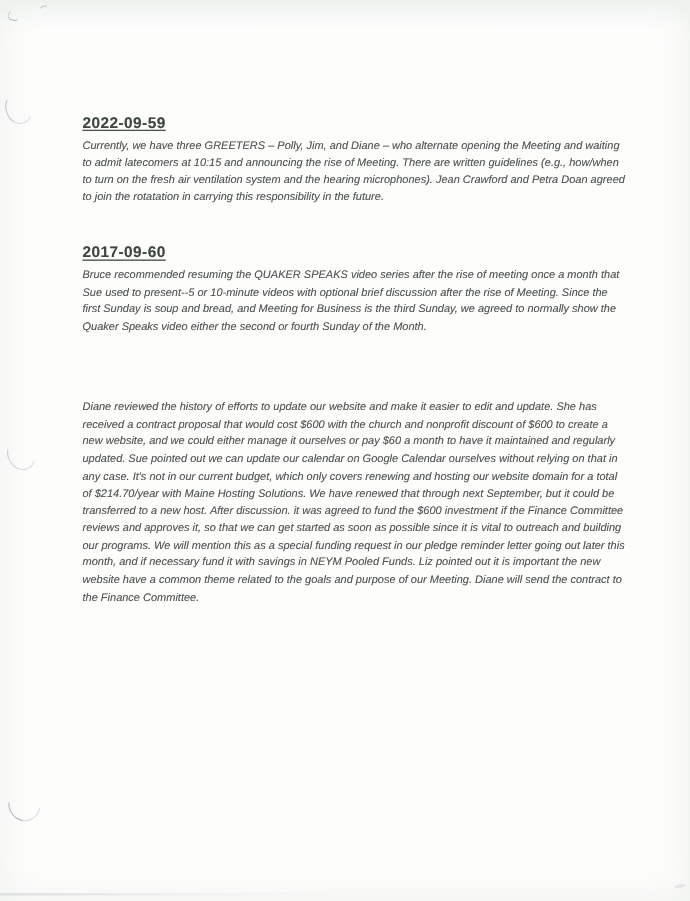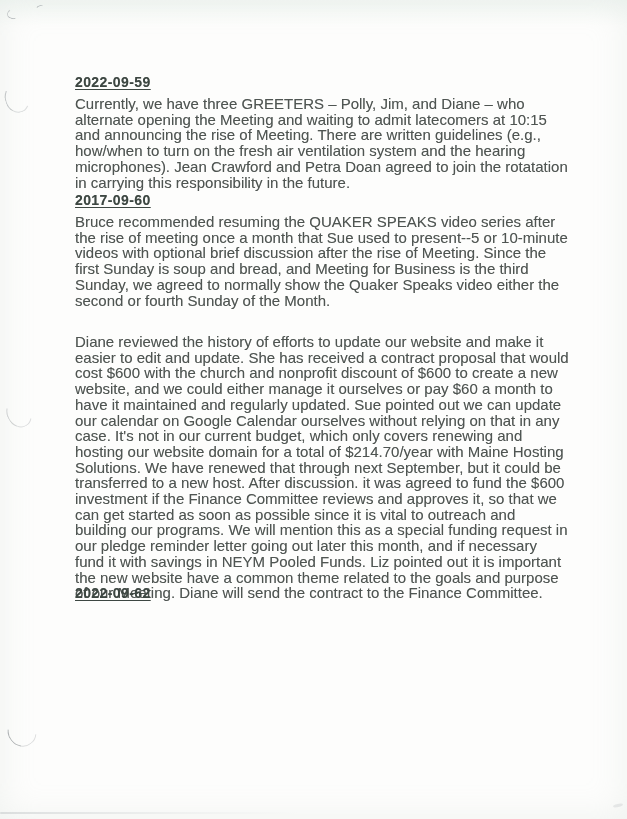--- a/index.html
+++ b/index.html
@@ -16,37 +16,39 @@
     background-image: linear-gradient(#f4f8f5, #fdfdfc 26px),
                       linear-gradient(to right, rgba(228,236,230,0.35), rgba(253,253,252,0) 22px);
     box-shadow: inset 0 0 34px rgba(190,204,194,0.22);
     overflow: hidden;
     font-family: "Liberation Sans", sans-serif;
   }
   .minute {
     position: absolute;
     left: 75px;
     width: 494px;
+    margin-top: 29px;
   }
   .minute-heading {
     margin: 0 0 6px 0;
     font-size: 14px;
     font-weight: bold;
     letter-spacing: 0.4px;
     color: #3d4742;
     text-decoration: underline;
     text-underline-offset: 2px;
     text-shadow: 0 0 0.5px rgba(61,71,66,0.45);
   }
   .minute-body {
     margin: 0;
-    font-size: 15px;
+    font-size: 10px;
     line-height: 15.7px;
     color: #4f5552;
     text-shadow: 0 0 0.5px rgba(79,85,82,0.4);
+    font-style: italic;
   }
   
   .artifact {
     position: absolute;
     pointer-events: none;
   }
   .crescent {
     width: 22px;
     height: 27px;
     border: 1.4px solid transparent;
@@ -107,16 +109,15 @@
   <section class="minute" style="top:192px;">
     <h2 class="minute-heading">2017-09-60</h2>
     <p class="minute-body">Bruce recommended resuming the QUAKER SPEAKS video series after the rise of meeting once a month that Sue used to present--5 or 10-minute videos with optional brief discussion after the rise of Meeting. Since the first Sunday is soup and bread, and Meeting for Business is the third Sunday, we agreed to normally show the Quaker Speaks video either the second or fourth Sunday of the Month.</p>
   </section>
 
   <section class="minute" style="top:334px;">
     <p class="minute-body">Diane reviewed the history of efforts to update our website and make it easier to edit and update. She has received a contract proposal that would cost $600 with the church and nonprofit discount of $600 to create a new website, and we could either manage it ourselves or pay $60 a month to have it maintained and regularly updated. Sue pointed out we can update our calendar on Google Calendar ourselves without relying on that in any case. It's not in our current budget, which only covers renewing and hosting our website domain for a total of $214.70/year with Maine Hosting Solutions. We have renewed that through next September, but it could be transferred to a new host. After discussion. it was agreed to fund the $600 investment if the Finance Committee reviews and approves it, so that we can get started as soon as possible since it is vital to outreach and building our programs. We will mention this as a special funding request in our pledge reminder letter going out later this month, and if necessary fund it with savings in NEYM Pooled Funds.  Liz pointed out it is important the new website have a common theme related to the goals and purpose of our Meeting. Diane will send the contract to the Finance Committee.</p>
   </section>
 
   <section class="minute" style="top:585px;">
-    <h2 class="minute-heading">2022-09-62</h2>
   </section>
 
 </div>
 
 </body></html>

